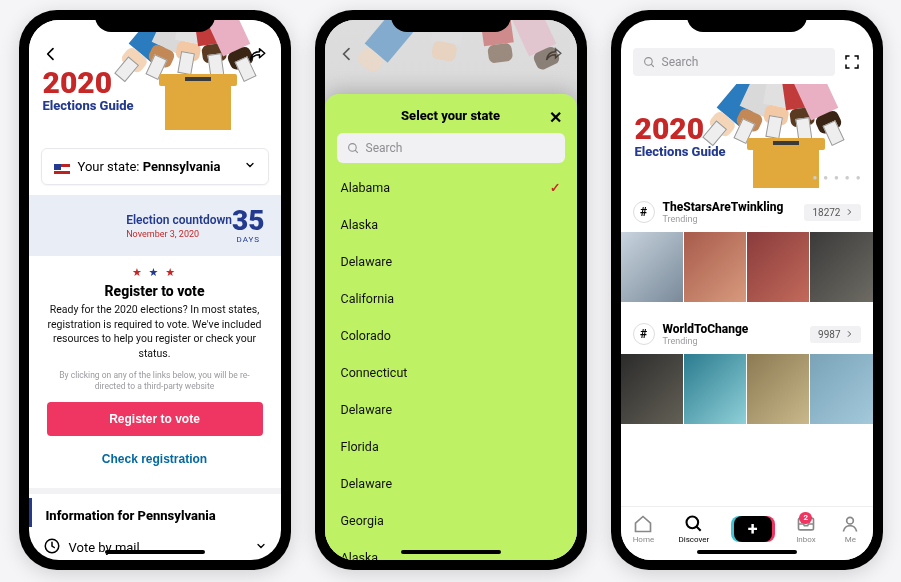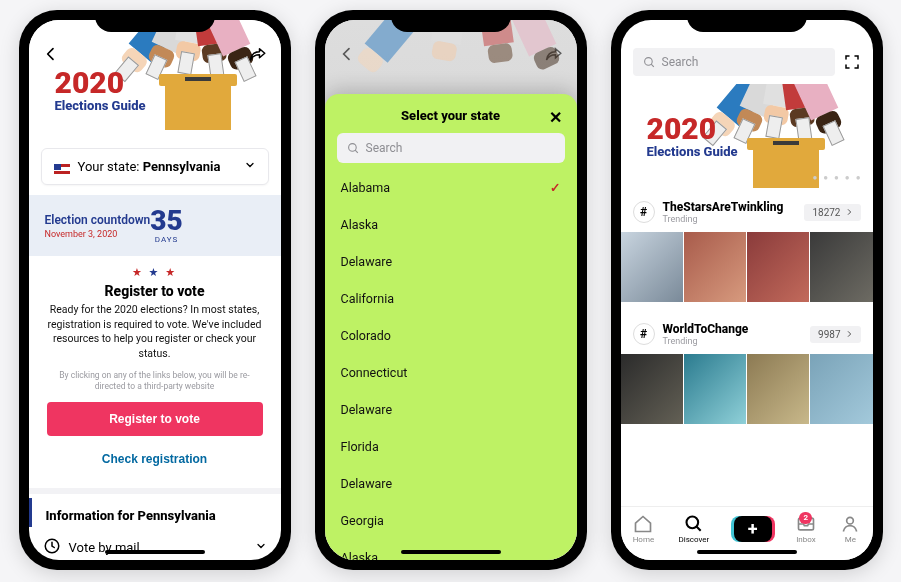--- a/index.html
+++ b/index.html
@@ -86,21 +86,21 @@
   .arm { position:absolute; width:30px; height:70px; transform-origin:bottom center; }
   .arm .sleeve { width:100%; height:48px; border-radius:4px 4px 0 0; }
   .arm .hand { width:24px; height:18px; border-radius:6px; margin:0 auto; }
   .arm .ballot { position:absolute; bottom:-10px; left:8px; width:14px; height:22px; background:#eee; border:1px solid #999;}
   .arm1 { right:150px; top:-20px; transform:rotate(40deg);} .arm1 .sleeve{background:#2b7bbf;} .arm1 .hand{background:#f5d5b8;}
   .arm2 { right:120px; top:-22px; transform:rotate(25deg);} .arm2 .sleeve{background:#d9d9d9;} .arm2 .hand{background:#c28957;}
   .arm3 { right:90px;  top:-26px; transform:rotate(10deg);}  .arm3 .sleeve{background:#e0e0e0;} .arm3 .hand{background:#f3c9a5;}
   .arm4 { right:60px;  top:-24px; transform:rotate(-8deg);} .arm4 .sleeve{background:#c23b3b;} .arm4 .hand{background:#5b3a22;}
   .arm5 { right:30px;  top:-20px; transform:rotate(-25deg);} .arm5 .sleeve{background:#e8b0c2;} .arm5 .hand{background:#3a2414;}
 
-  .hero-title { position:absolute; left:14px; top:48px; z-index:4;margin-left:12px;}
+  .hero-title { position:absolute; left:14px; top:48px; z-index:4;}
   .hero-title .y { font-weight:900; font-size:30px; color:#c62828; line-height:1;}
   .hero-title .sub { font-weight:800; font-size:13px; color:#233a8f;}
 
   .state-row {
     margin: 16px 12px 10px;
     background:#fff;
     border:1px solid #e8e8ec;
     border-radius:6px;
     padding:10px 12px;
     display:flex;
@@ -110,21 +110,21 @@
     box-shadow: 0 1px 2px rgba(0,0,0,0.04);
   }
   .flag { width:16px; height:10px; background:linear-gradient(#b22,#b22 33%,#fff 33%,#fff 66%,#b22 66%); position:relative; }
   .flag::before { content:""; position:absolute; left:0; top:0; width:7px; height:6px; background:#233a8f;}
   .state-row .chev { margin-left:auto; }
 
   .countdown {
     background:#e9eef6;
     padding:12px 16px;
     display:flex;
-    justify-content:flex-start;
+    justify-content:flex-end;
     align-items:center;
   }
   .countdown .left .t { font-size:12px; color:#233a8f; font-weight:600;}
   .countdown .left .d { font-size:9px; color:#c62828; margin-top:2px;}
   .countdown .right { text-align:center; }
   .countdown .right .n { font-size:28px; font-weight:900; color:#233a8f; line-height:1;}
   .countdown .right .l { font-size:8px; color:#233a8f; letter-spacing:1px;}
 
   .register-card {
     padding:10px 18px 14px;

